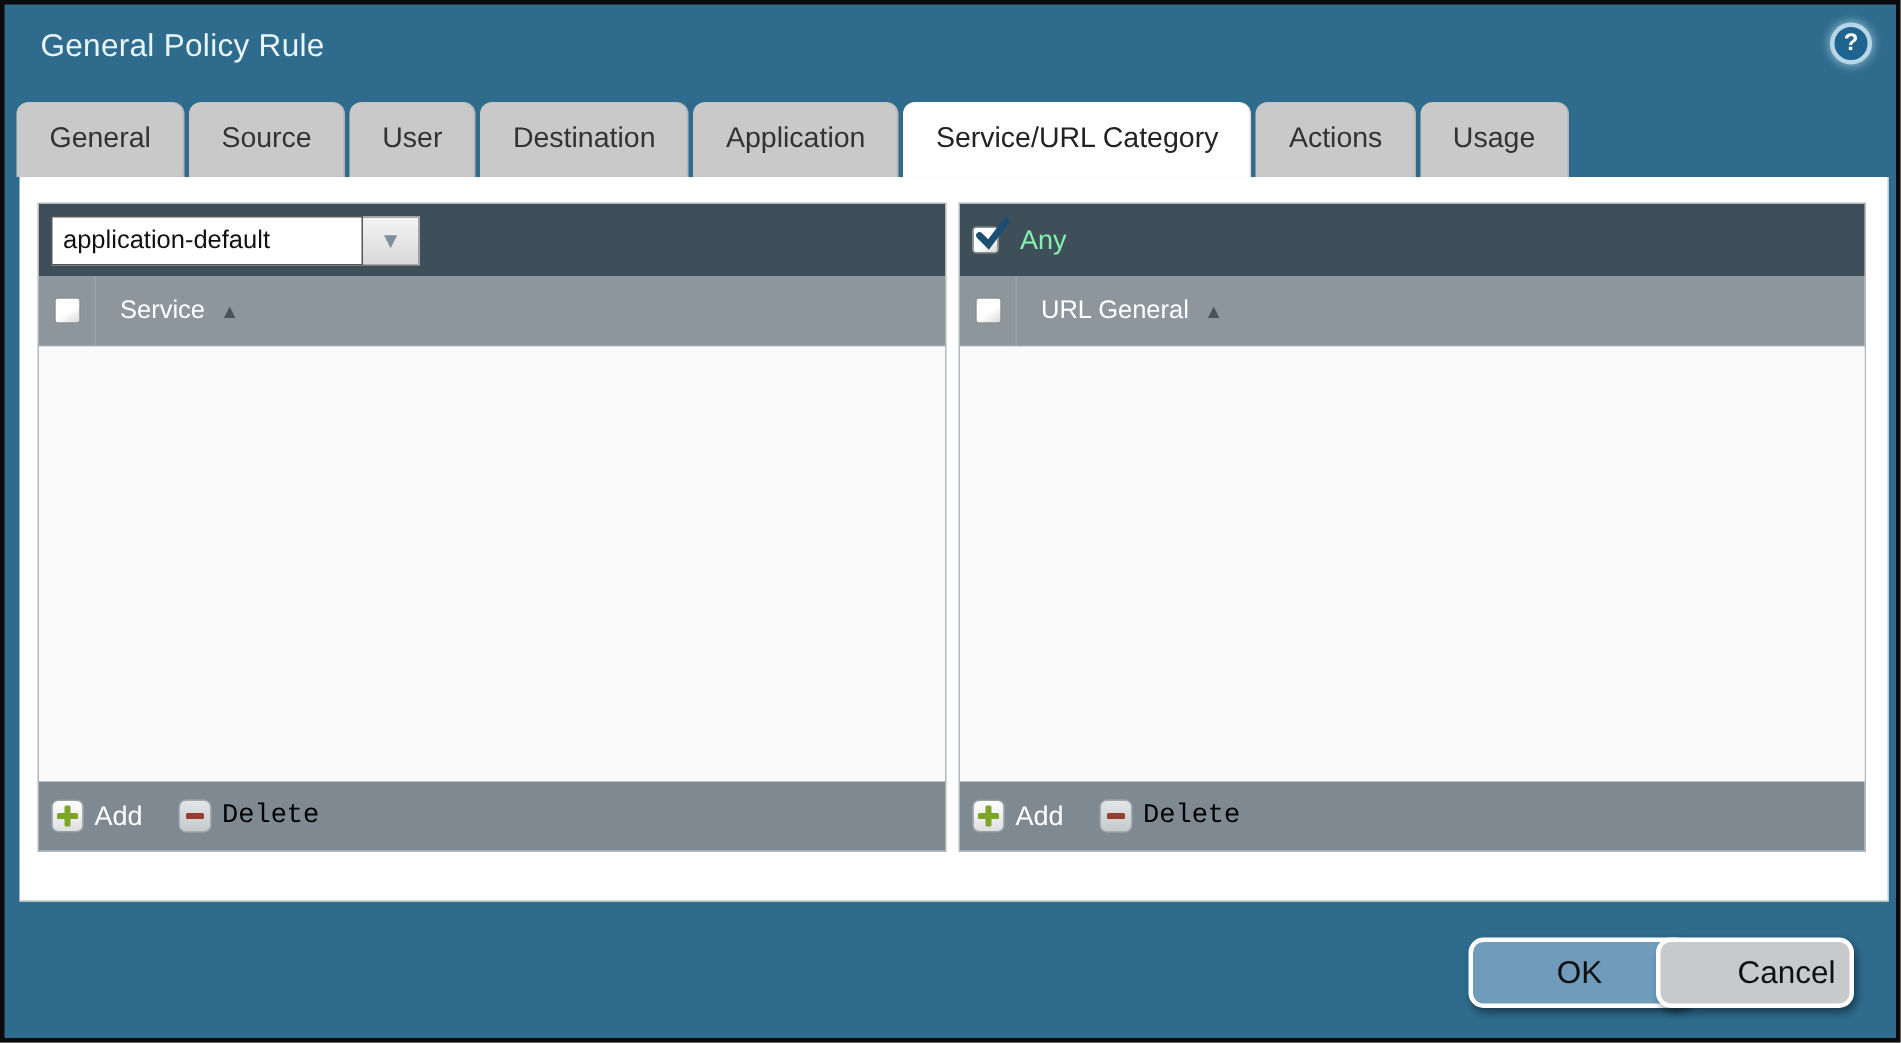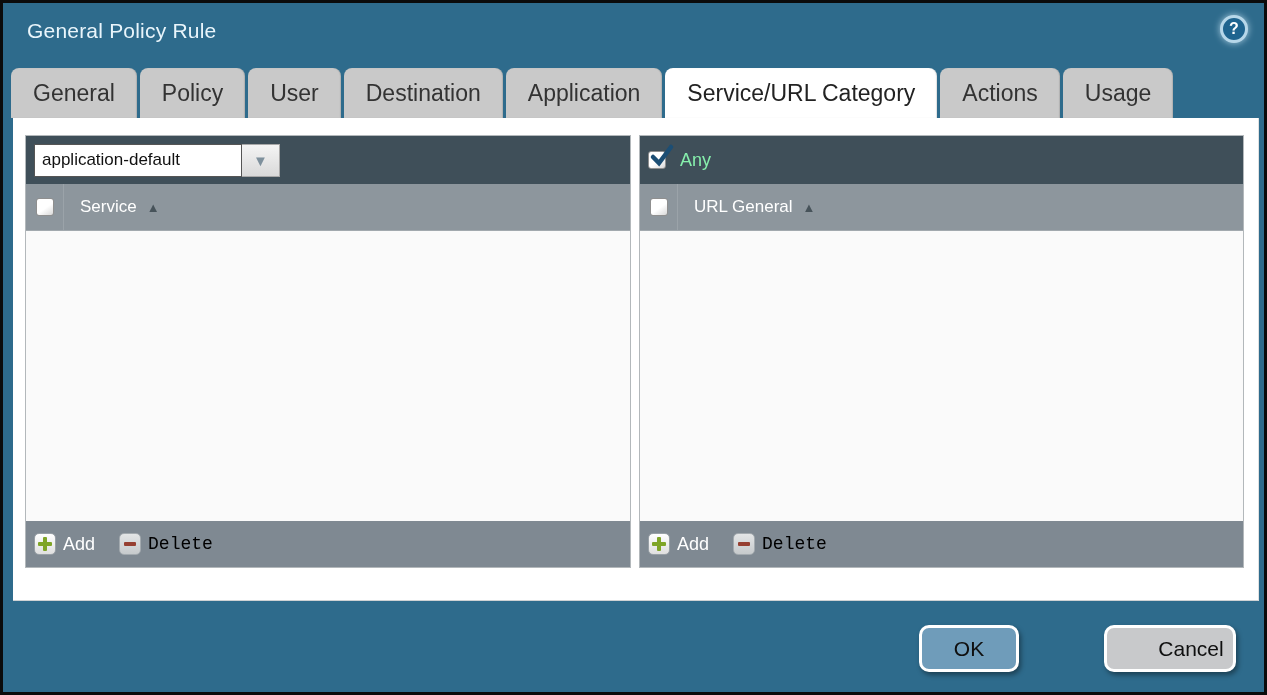--- a/index.html
+++ b/index.html
@@ -41,21 +41,21 @@
   .tabs {
     position:absolute; left:8px; top:65px;
     height:50px;
     display:flex; gap:3px;
   }
   .tab {
     background:#c9c9c9;
     border-radius:8px 8px 0 0;
     padding:0 22px;
     line-height:50px;
-    font-size:23px;
+    font-size:19px;
     color:#333;
     white-space:nowrap;
     box-shadow: inset -1px 0 1px rgba(0,0,0,0.12);
     cursor:pointer;
   }
   .tab.active {
     background:#ffffff;
     color:#222;
     z-index:2;
   }
@@ -177,36 +177,36 @@
   .dlg-btn {
     position:absolute; top:622px; height:47px;
     border:3px solid #ffffff;
     border-radius:10px;
     font-size:21px;
     font-family:"Liberation Sans", sans-serif;
     color:#0f0f0f;
     box-shadow:2px 3px 5px rgba(0,0,0,0.4);
     cursor:pointer;
   }
-  .btn-ok     { left:916px;  width:100px; background:#6f9cba; }
+  .btn-ok     { left:976px;  width:148px; background:#6f9cba; }
   .btn-cancel { left:1101px; width:132px; background:#c8c9cb;padding-left:48px; }
 </style>
 </head>
 <body>
 
 <div class="frame">
   <div class="dialog">
 
     <div class="dialog-title">General Policy Rule</div>
 
     <div class="help-icon">?</div>
 
     <div class="tabs">
       <div class="tab">General</div>
-      <div class="tab">Policy</div>
+      <div class="tab">Source</div>
       <div class="tab">User</div>
       <div class="tab">Destination</div>
       <div class="tab">Application</div>
       <div class="tab active">Service/URL Category</div>
       <div class="tab">Actions</div>
       <div class="tab">Usage</div>
     </div>
 
     <div class="content">
 

